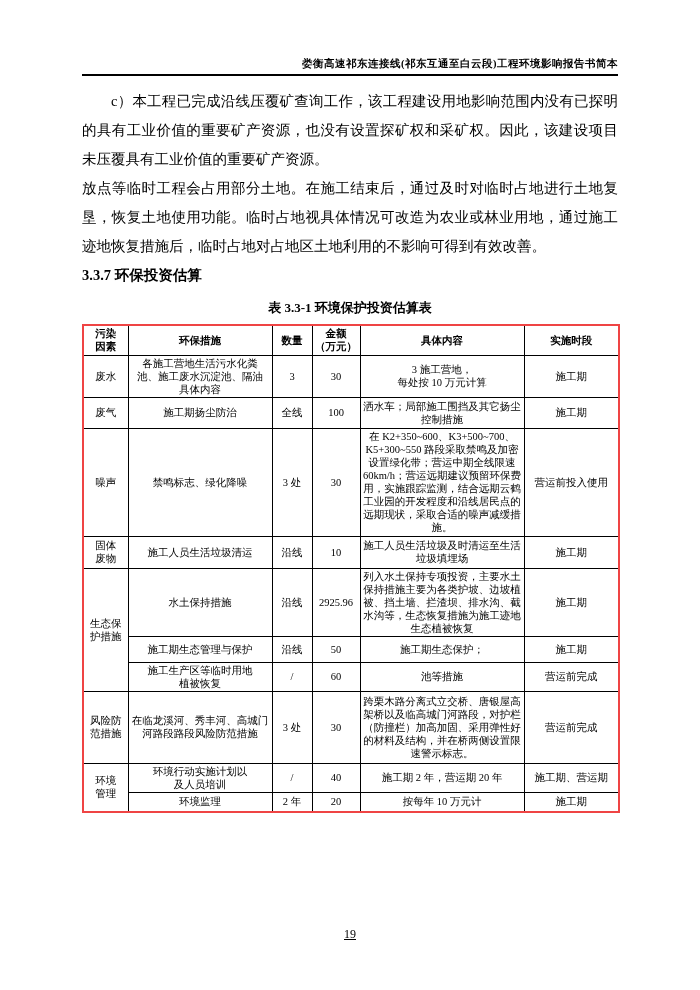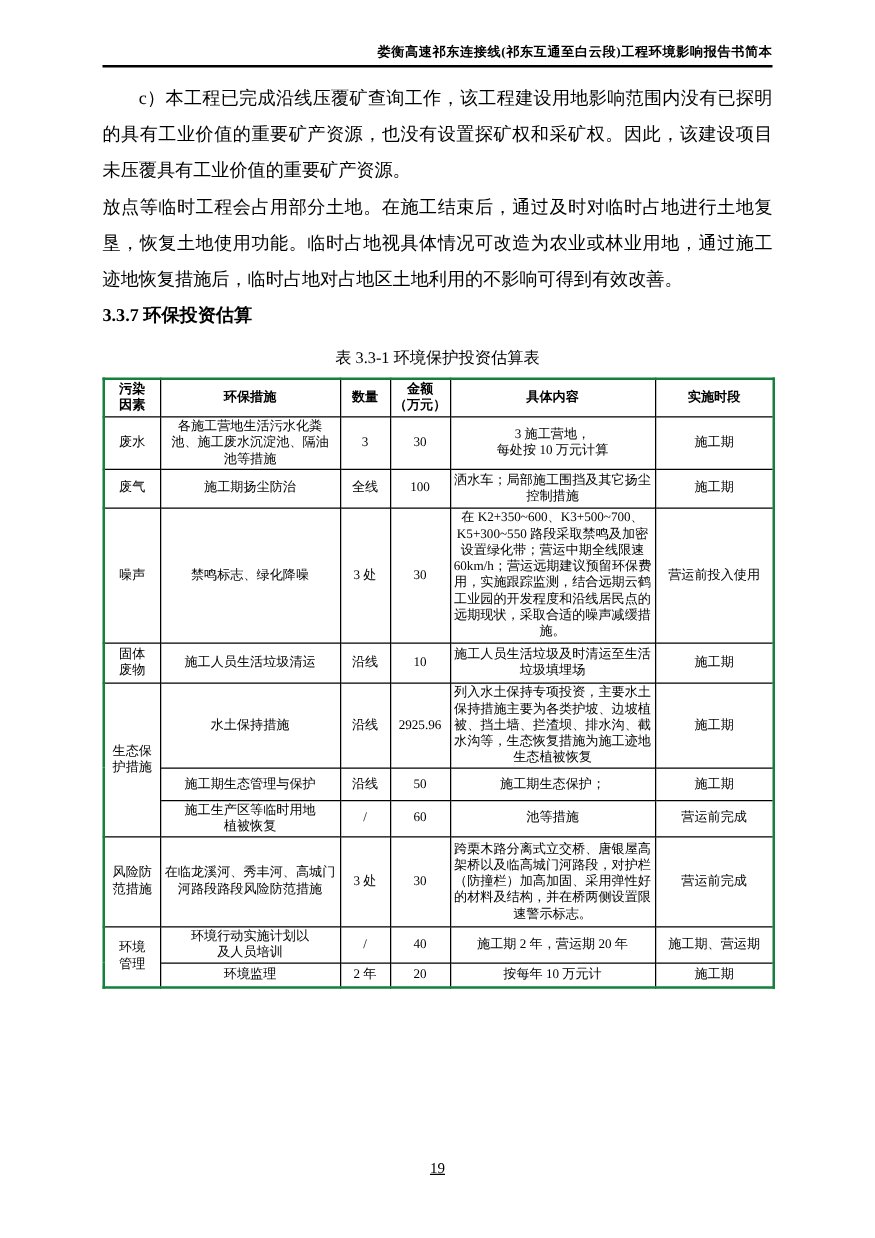--- a/index.html
+++ b/index.html
@@ -3,43 +3,43 @@
 <meta charset="utf-8">
 <style>
   * { box-sizing: border-box; }
   html, body { margin: 0; padding: 0; background: #ffffff; }
   .page {
     width: 700px; height: 990px; margin: 0 auto; background: #ffffff;
     color: #000; font-family: "Liberation Serif", "DejaVu Serif", serif;
     position: relative; overflow: hidden;
   }
   .header-wrap {
-    margin: 0 82px; padding-top: 32px;
+    margin: 0 82px; padding-top: 53px;
     border-bottom: 2px solid #000; text-align: right;
   }
   .header-title {
     display: inline-block; font-size: 10.5px; font-weight: bold;
     padding-bottom: 3px; letter-spacing: 0.5px;
   }
   .content { margin: 11px 82px 0 82px; }
   .para {
     margin: 0; font-size: 14.5px; line-height: 29px;
     text-align: justify; text-justify: inter-ideograph;
   }
   .indent { text-indent: 2em; }
   .section-heading {
     margin: 0; font-size: 14.5px; line-height: 29px; font-weight: bold;
   }
   .table-title {
-    text-align: center; font-weight: normal; font-size: 13px;
+    text-align: center; font-weight: bold; font-size: 13px;
     margin: 9px 0 7px 0;
   }
   table.inv {
     width: 100%; border-collapse: collapse; table-layout: fixed;
-    border: 2px solid #15803d;
+    border: 2px solid #ef4444;
   }
   table.inv th, table.inv td {
     border: 1px solid #000; text-align: center; vertical-align: middle;
     font-size: 10.5px; line-height: 13px; padding: 1px 2px;
     white-space: pre-line; font-weight: normal; overflow: hidden;
   }
   table.inv th { font-weight: bold; }
   .footer-page {
     position: absolute; bottom: 48px; left: 0; width: 100%;
     text-align: center; font-size: 12px; text-decoration: underline;
@@ -84,21 +84,21 @@
         <th>金额
 （万元）</th>
         <th>具体内容</th>
         <th>实施时段</th>
       </tr>
 
       <tr style="height:39px">
         <td>废水</td>
         <td>各施工营地生活污水化粪
 池、施工废水沉淀池、隔油
-池等措施</td>
+具体内容</td>
         <td>3</td>
         <td>30</td>
         <td>3 施工营地，
 每处按 10 万元计算</td>
         <td>施工期</td>
       </tr>
 
       <tr style="height:31px">
         <td>废气</td>
         <td>施工期扬尘防治</td>

